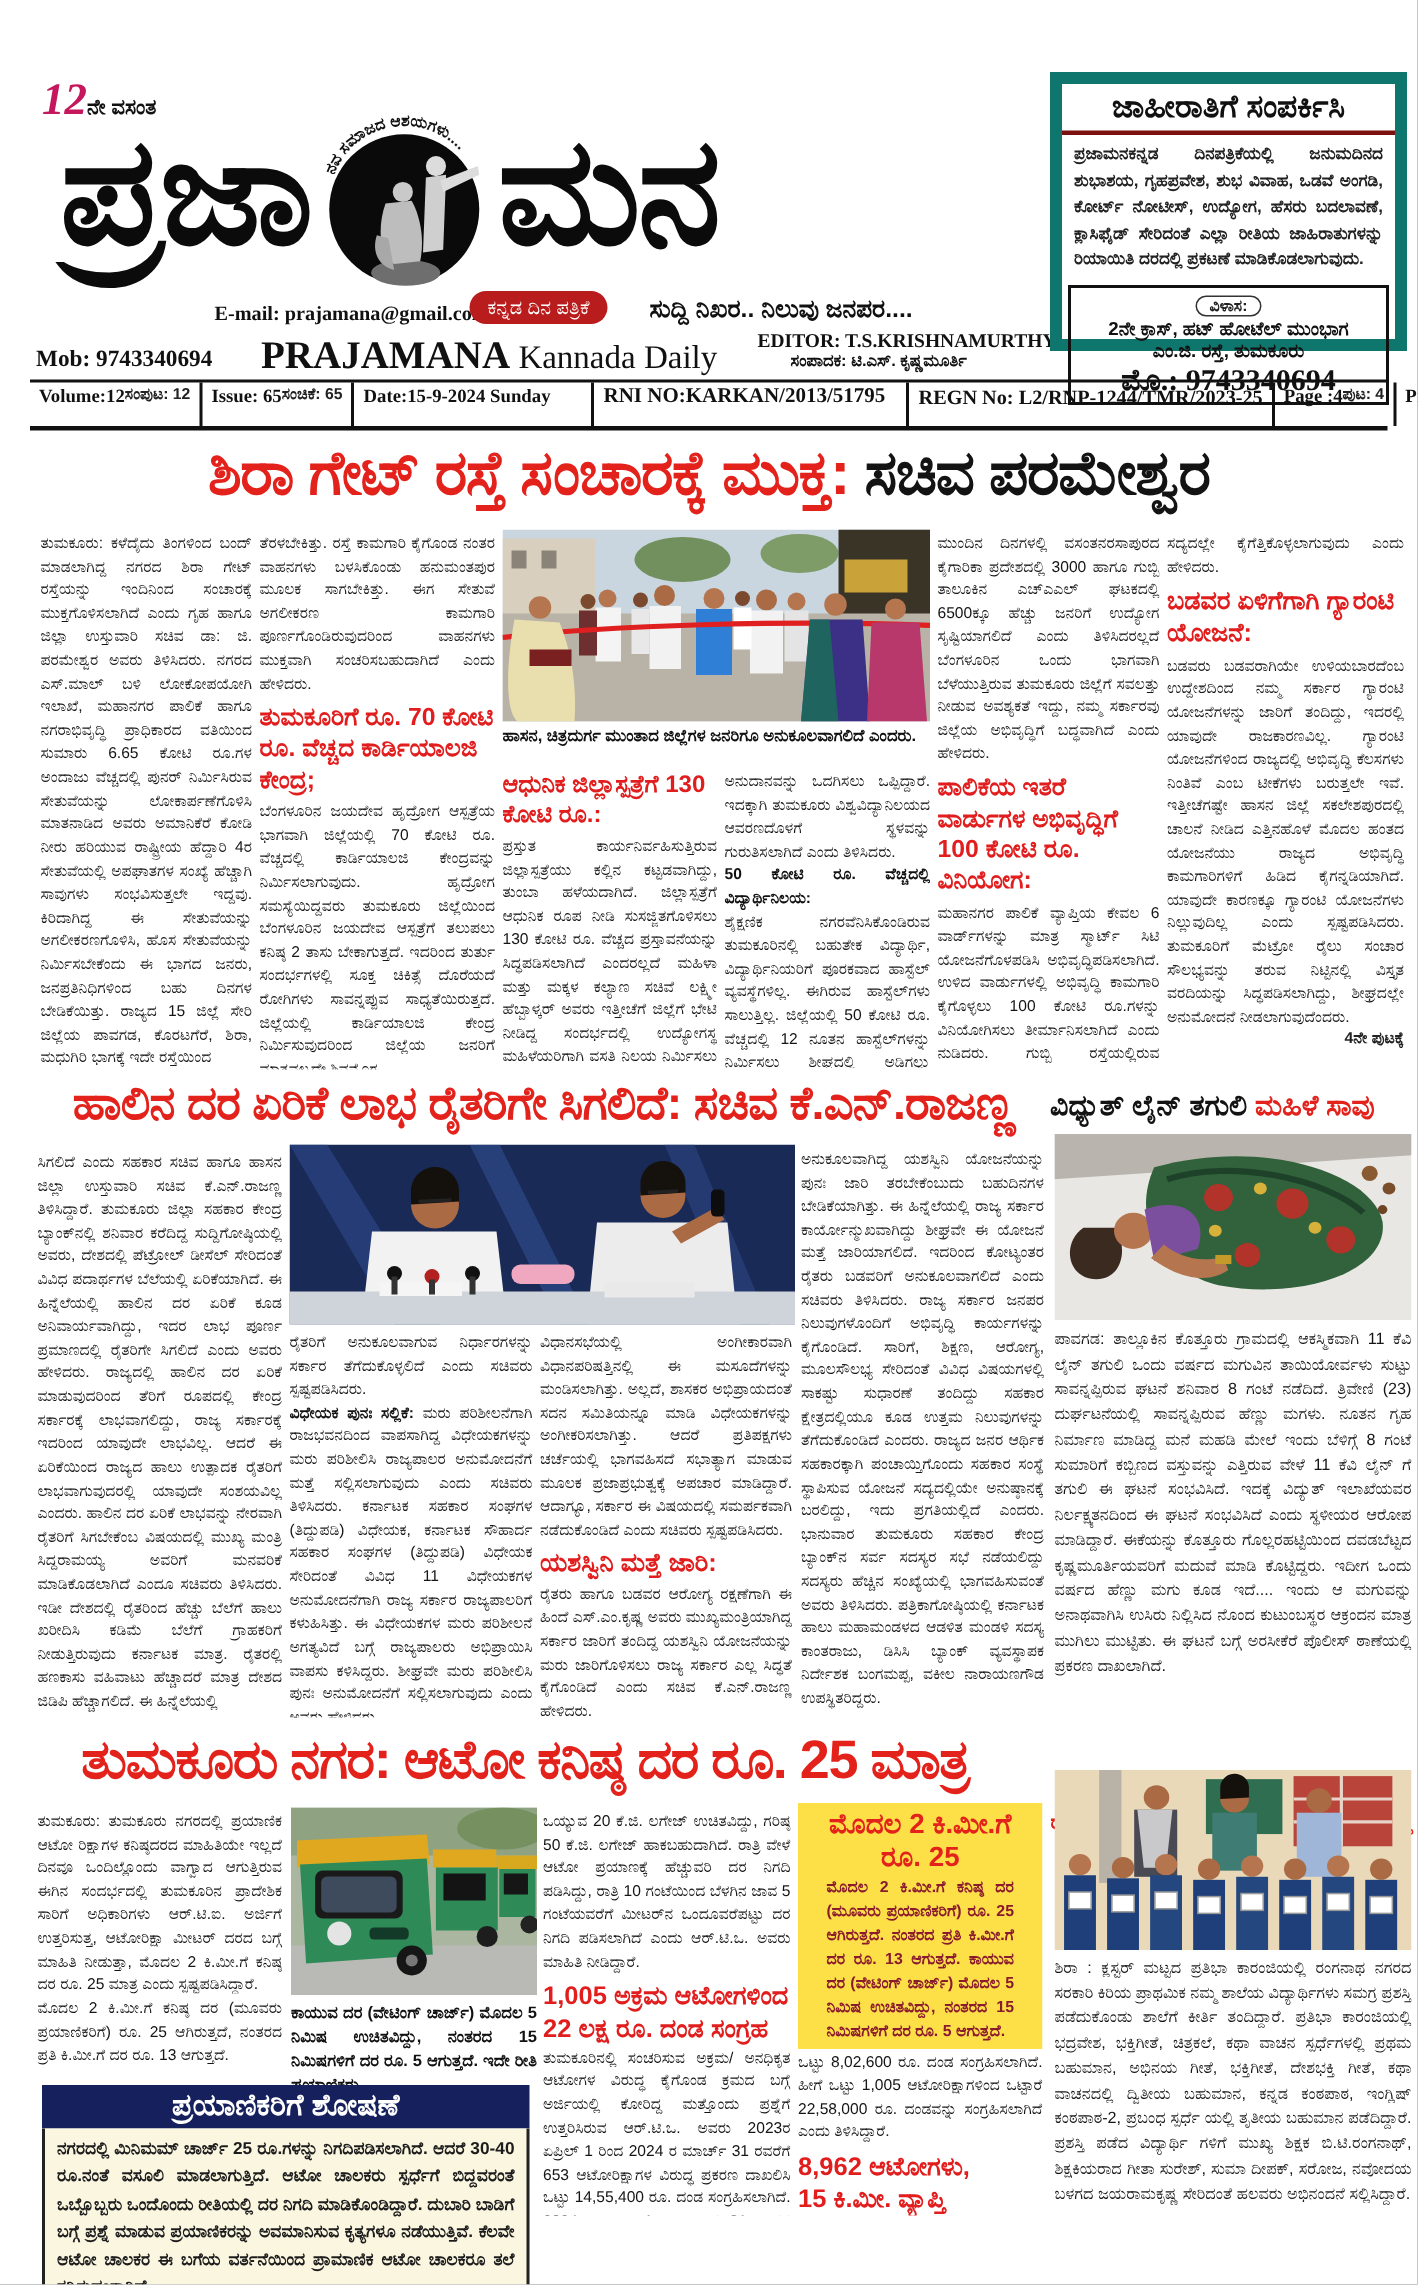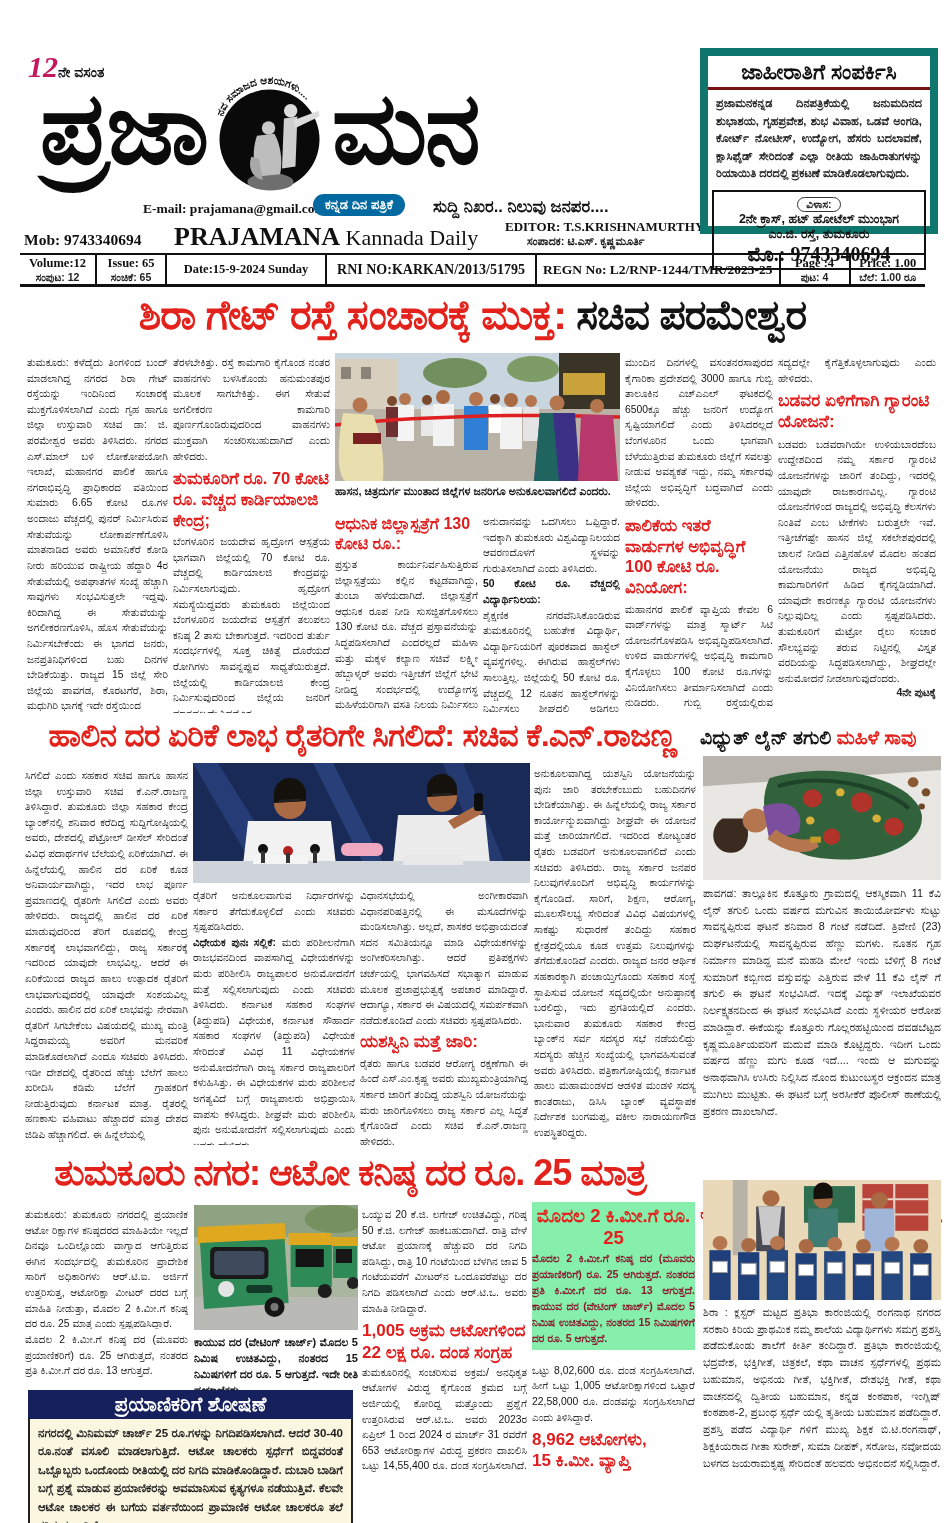--- a/index.html
+++ b/index.html
@@ -8,40 +8,40 @@
 #page{position:relative;width:945px;height:1523px;background:#fff;margin:0 auto;overflow:hidden}
 .abs{position:absolute}
 .bt{font-size:10.4px;line-height:1.5;text-align:justify;color:#151515;overflow:hidden}
 .bt2{font-size:10.8px;line-height:1.55;text-align:justify;color:#151515;overflow:hidden}
 .sh{color:#e11d1d;font-weight:bold;line-height:1.25;font-size:15.5px}
 .shb{font-weight:bold;color:#111}
 .serif{font-family:"Liberation Serif",serif}
 .nowrap{white-space:nowrap}
 
 .title-k{font-weight:bold;color:#0b0b0b;font-size:100px;line-height:1;letter-spacing:-2px}
-.pill{background:#0369a1;color:#fff;font-weight:bold;font-size:13px;padding:3px 12px;border-radius:12px}
+.pill{background:#b91c1c;color:#fff;font-weight:normal;font-size:13px;padding:3px 12px;border-radius:12px}
 
 #adbox{border:8px solid #0f766e;background:#fff}
 #adbox h2{font-size:21px;text-align:center;font-weight:bold;color:#111;padding:4px 0 3px;border-bottom:3px solid #7a1010}
 #adbox .body{font-size:11.3px;font-weight:bold;line-height:1.55;text-align:justify;padding:5px 8px;color:#222}
 #adinner{border:2px solid #111;margin:2px 4px;text-align:center;padding:2px 2px 0}
 .vpill{display:inline-block;border:1.5px solid #333;border-radius:10px;font-size:10.5px;font-weight:bold;padding:0 8px;color:#222}
 
 #infobar{border-top:2px solid #111;border-bottom:3px solid #111;display:flex;align-items:stretch}
-.ib{padding:2px 6px;text-align:center;border-left:2px solid #111;display:flex;flex-direction:column;justify-content:center}
+.ib{padding:2px 6px;text-align:center;border-left:2px solid #111;display:flex;}
 .ib:first-child{border-left:none}
 .ib .en{font-family:"Liberation Serif",serif;font-weight:bold;font-size:12.5px;color:#111;white-space:nowrap}
 .ib .kn{font-weight:bold;font-size:10.5px;color:#222;white-space:nowrap}
 .h1red,.h2red{color:#e3221c;font-weight:bold}
 .hblack{color:#131313;font-weight:bold}
 .caption{font-weight:bold;font-size:11px;line-height:1.45;color:#111;text-align:justify}
 .endnote{font-weight:bold;font-size:10.5px;text-align:right;color:#222}
 #expl-title{background:#16205c;color:#fff;text-align:center;font-weight:bold;font-size:20px;padding:3px 0}
 #expl-body{border:2px solid #222;border-top:none;background:#faf6e0;font-weight:bold;font-size:11.5px;line-height:1.6;text-align:justify;padding:5px 8px;color:#1c1c1c}
-#pinkbox{background:#86efac;padding:3px 0}
+#pinkbox{background:#fde047;padding:3px 19px}
 #pinkbox .pt{color:#e3221c;font-weight:bold;font-size:18.5px;text-align:center;line-height:1.2;margin-bottom:2px}
 #pinkbox .pb{color:#8a1a2e;font-weight:bold;font-size:10.6px;line-height:1.5;text-align:justify}
 svg{display:block}
 </style>
 </head>
 <body>
 
 <div id="page">
 
   <div class="abs" style="left:28px;top:50px;width:150px">
@@ -300,21 +300,21 @@
         <div>22 ಲಕ್ಷ ರೂ. ದಂಡ ಸಂಗ್ರಹ</div>
       </div>
     <div class="bt">ತುಮಕೂರಿನಲ್ಲಿ ಸಂಚರಿಸುವ ಅಕ್ರಮ/ ಅನಧಿಕೃತ ಆಟೋಗಳ ವಿರುದ್ಧ ಕೈಗೊಂಡ ಕ್ರಮದ ಬಗ್ಗೆ ಅರ್ಜಿಯಲ್ಲಿ ಕೋರಿದ್ದ ಮತ್ತೊಂದು ಪ್ರಶ್ನೆಗೆ ಉತ್ತರಿಸಿರುವ ಆರ್.ಟಿ.ಒ. ಅವರು 2023ರ ಏಪ್ರಿಲ್ 1 ರಿಂದ 2024 ರ ಮಾರ್ಚ್ 31 ರವರೆಗೆ 653 ಆಟೋರಿಕ್ಷಾಗಳ ವಿರುದ್ಧ ಪ್ರಕರಣ ದಾಖಲಿಸಿ ಒಟ್ಟು 14,55,400 ರೂ. ದಂಡ ಸಂಗ್ರಹಿಸಲಾಗಿದೆ. 2024 ರ ಏಪ್ರಿಲ್ 1 ರಿಂದ ಜುಲೈ 31 ರವರೆಗೆ 352 ಆಟೋರಿಕ್ಷಾಗಳ ವಿರುದ್ಧ ಕ್ರಮ ಕೈಗೊಂಡು</div>
   </div>
 
   <div class="abs" style="left:532px;top:1202px;width:163px;height:275px;overflow:hidden">
     <div id="pinkbox">
       <div class="pt">ಮೊದಲ 2 ಕಿ.ಮೀ.ಗೆ ರೂ. 25</div>
       <div class="pb">ಮೊದಲ 2 ಕಿ.ಮೀ.ಗೆ ಕನಿಷ್ಠ ದರ (ಮೂವರು ಪ್ರಯಾಣಿಕರಿಗೆ) ರೂ. 25 ಆಗಿರುತ್ತದೆ. ನಂತರದ ಪ್ರತಿ ಕಿ.ಮೀ.ಗೆ ದರ ರೂ. 13 ಆಗುತ್ತದೆ. ಕಾಯುವ ದರ (ವೇಟಿಂಗ್ ಚಾರ್ಜ್) ಮೊದಲ 5 ನಿಮಿಷ ಉಚಿತವಿದ್ದು, ನಂತರದ 15 ನಿಮಿಷಗಳಿಗೆ ದರ ರೂ. 5 ಆಗುತ್ತದೆ.</div>
     </div>
-    <div class="bt" style="margin-top:13px">ಒಟ್ಟು 8,02,600 ರೂ. ದಂಡ ಸಂಗ್ರಹಿಸಲಾಗಿದೆ. ಹೀಗೆ ಒಟ್ಟು 1,005 ಆಟೋರಿಕ್ಷಾಗಳಿಂದ ಒಟ್ಟಾರೆ 22,58,000 ರೂ. ದಂಡವನ್ನು ಸಂಗ್ರಹಿಸಲಾಗಿದೆ ಎಂದು ತಿಳಿಸಿದ್ದಾರೆ.</div>
+    <div class="bt" style="margin-top:2px">ಒಟ್ಟು 8,02,600 ರೂ. ದಂಡ ಸಂಗ್ರಹಿಸಲಾಗಿದೆ. ಹೀಗೆ ಒಟ್ಟು 1,005 ಆಟೋರಿಕ್ಷಾಗಳಿಂದ ಒಟ್ಟಾರೆ 22,58,000 ರೂ. ದಂಡವನ್ನು ಸಂಗ್ರಹಿಸಲಾಗಿದೆ ಎಂದು ತಿಳಿಸಿದ್ದಾರೆ.</div>
     <div class="sh" style="font-size:17px;margin:4px 0 2px">
         <div>8,962 ಆಟೋಗಳು,</div>
         <div>15 ಕಿ.ಮೀ. ವ್ಯಾಪ್ತಿ</div>
       </div>
 
   </div>
 
   <div class="abs" style="left:700px;top:1183px;width:242px;text-align:center">
     <div style="font-weight:bold;font-size:16.5px;color:#131313;line-height:1.2">ಕ್ಲಸ್ಟರ್ ಮಟ್ಟದ ಪ್ರತಿಭಾ ಕಾರಂಜಿ ಸ್ಪರ್ಧೆಯಲ್ಲಿ</div>
     <div style="font-weight:bold;font-size:14px;color:#e3221c;line-height:1.3;margin-top:2px">ರಂಗನಾಥ ನಗರ ಶಾಲೆಯ ವಿದ್ಯಾರ್ಥಿಗಳಿಗೆ ಸಮಗ್ರ ಪ್ರಶಸ್ತಿ</div>

